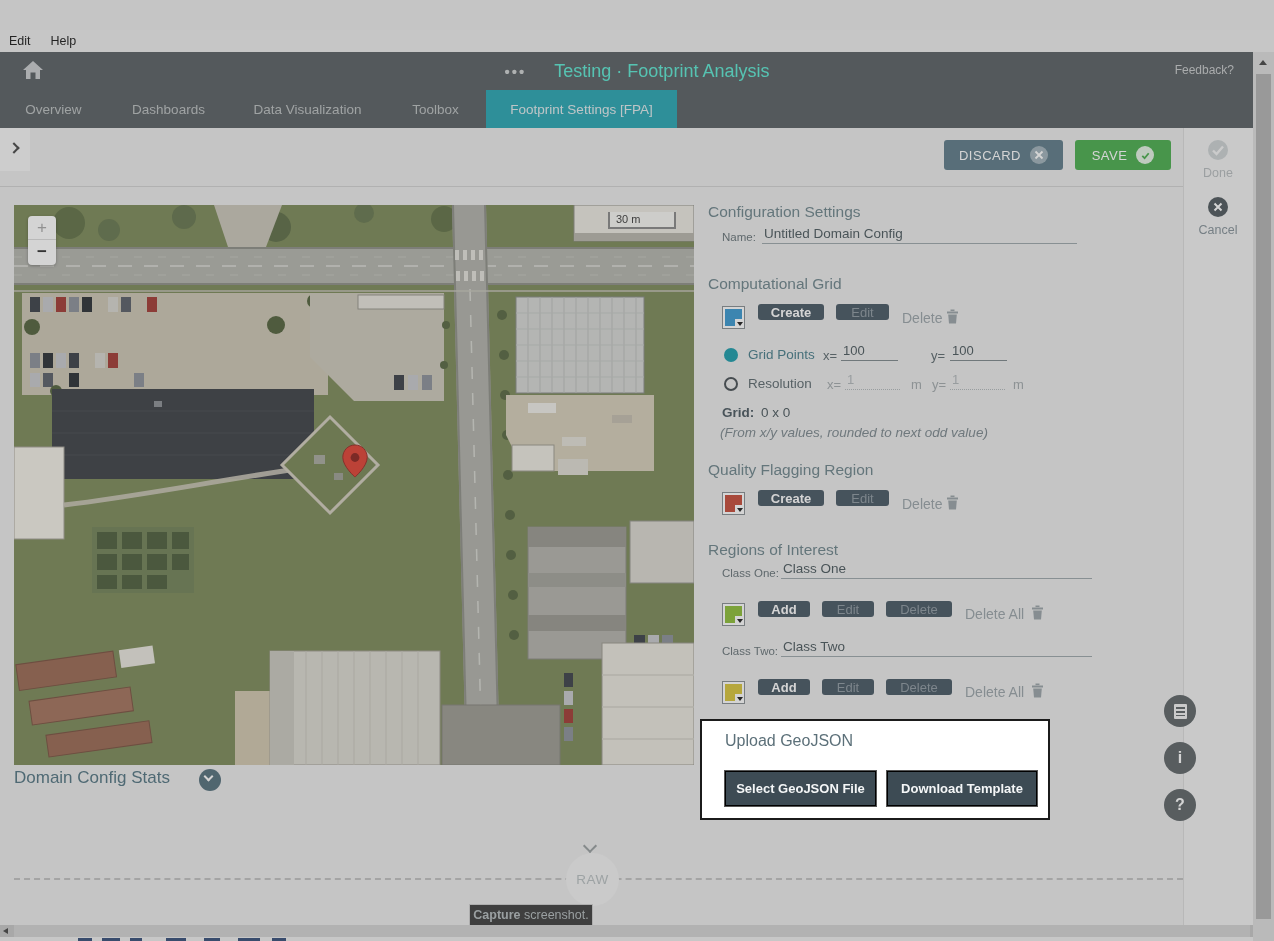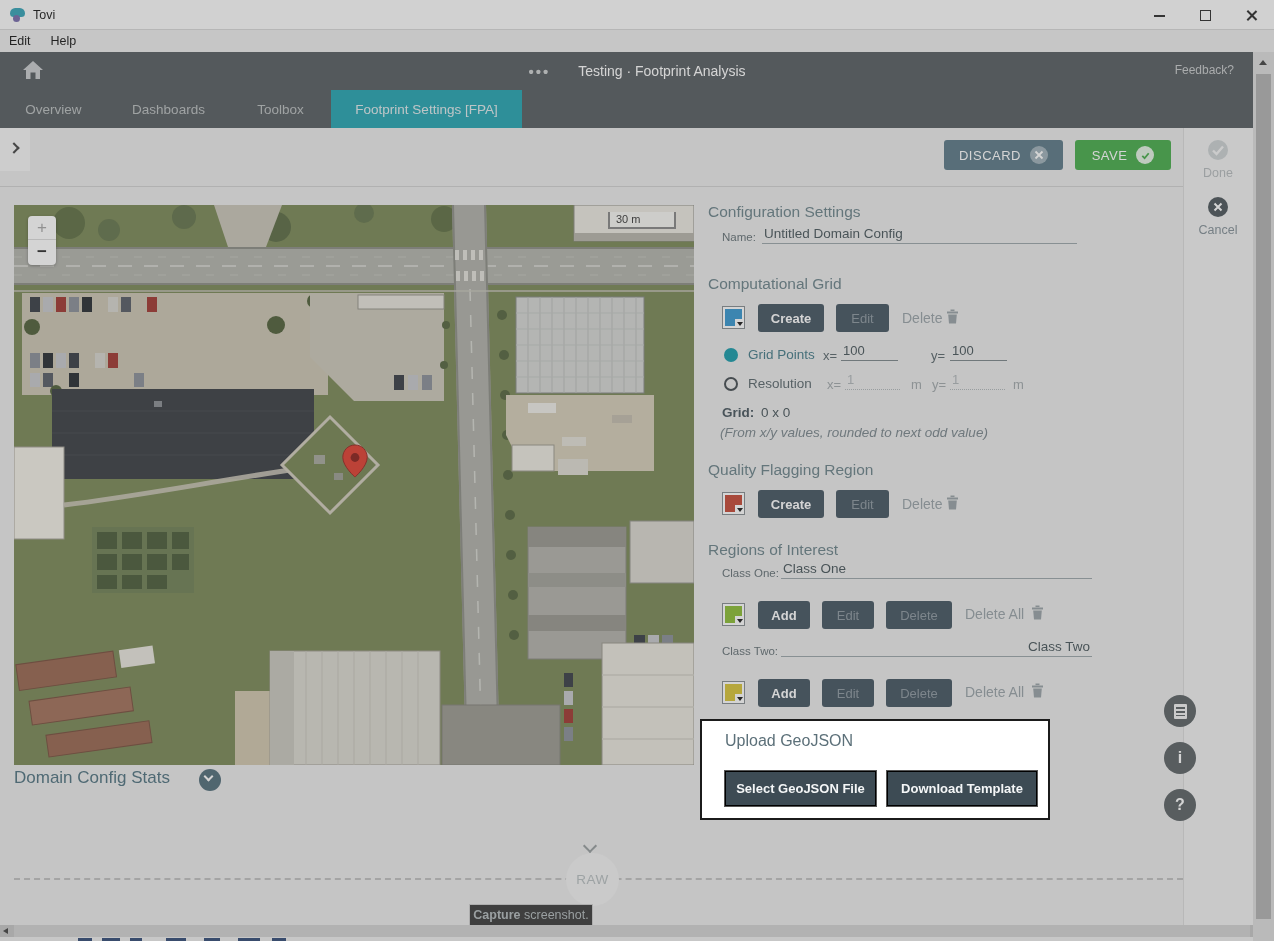--- a/index.html
+++ b/index.html
@@ -23,21 +23,21 @@
   
   .menubar { position:absolute; top:30px; left:0; width:1274px; height:22px; background:#eeeeee; display:flex; align-items:center; }
   .menu-item { font-size:12.5px; color:#1b1b1b; padding:0 10px; height:22px; line-height:22px; }
   .menu-item:first-child { padding-left:9px; }
 
   
   .appbar { position:absolute; top:52px; left:0; width:1274px; height:38px; background:#5c6266; }
   .home-btn { position:absolute; left:22px; top:8px; width:26px; height:22px; }
   .appbar-center { position:absolute; left:0; top:0; width:100%; height:38px; display:flex; align-items:center; justify-content:center; gap:28px; }
   .ellipsis { color:#cfd2d3; font-size:15px; letter-spacing:2px; font-weight:700; }
-  .app-title { color:#ffffff; font-size:14px; }
+  .app-title { color:#5eead4; font-size:18px; }
   .feedback { position:absolute; right:40px; top:11px; color:#c9cccd; font-size:12px; }
 
   
   .tabbar { position:absolute; top:90px; left:0; width:1274px; height:38px; background:#5c6266; display:flex; }
   .tab { height:38px; display:flex; align-items:center; justify-content:center; font-size:13.5px; color:#bcc0c1; }
   .tab.active { background:#2ba7b4; color:#e2ecee; }
 
   
   .content-bg { position:absolute; top:128px; left:0; width:1274px; height:797px; background:#ececec; }
   .rail { position:absolute; left:1183px; top:128px; width:70px; height:797px; background:#f1f1f1; border-left:1px solid #dcdcdc; }
@@ -63,21 +63,21 @@
   .zoomctl .zin { color:#aaa; border-bottom:1px solid #ddd; }
   .zoomctl .zout { color:#333; font-weight:700; }
   .scalebar { position:absolute; left:594px; top:7px; width:68px; height:17px; background:rgba(255,255,255,.55); border:2px solid #8b8b8b; border-top:none; font-size:11px; color:#3f3f3f; line-height:14px; padding-left:6px; }
 
   
   .h-section { position:absolute; font-size:15.5px; color:#70878e; }
   .sm-label { position:absolute; font-size:11.5px; color:#69757a; }
   .u-input { position:absolute; border:none; outline:none; background:transparent; border-bottom:1px solid #9ea8ac; color:#4e5b60; font-family:inherit; font-size:13.5px; padding:0 2px 2px; }
   .num-input { border-bottom:1px solid #7f8a8e; font-size:13px; }
   .dotted { border-bottom:1px dotted #b2b9bc; color:#b2b9bc; }
-  .btn-dark { position:absolute; height:28px; background:#4a5a66; border:none; border-radius:3px; color:#fff; font-family:inherit; font-size:13px; font-weight:600; }
+  .btn-dark { position:absolute; height:16px; background:#4a5a66; border:none; border-radius:3px; color:#fff; font-family:inherit; font-size:13px; font-weight:600; }
   .btn-dark.disabled { color:#909ba3; font-weight:400; }
   .txt-muted { position:absolute; font-size:14px; color:#9ba5aa; }
   .trash { position:absolute; color:#9ba5aa; }
   .swatch { position:absolute; width:23px; height:23px; background:#fff; border:1px solid #8a9094; }
   .swatch .fill { position:absolute; inset:2px; }
   .swatch .corner { position:absolute; right:0; bottom:0; width:9px; height:9px; background:#fff; }
   .swatch .corner:after { content:""; position:absolute; left:2px; top:3px; border-left:3px solid transparent; border-right:3px solid transparent; border-top:4px solid #222; }
   .radio { position:absolute; width:14px; height:14px; border-radius:50%; }
   .radio.sel { background:#1e9eac; }
   .radio.unsel { border:2px solid #4a5156; background:transparent; }
@@ -113,36 +113,20 @@
   .vthumb { position:absolute; left:3px; top:22px; width:15px; height:845px; background:#b4b4b4; }
   .varrow { position:absolute; left:6px; top:8px; border-left:4px solid transparent; border-right:4px solid transparent; border-bottom:5px solid #4a4a4a; }
   .sliver { position:absolute; left:0; top:937px; width:1274px; height:4px; background:#efefef; overflow:hidden; }
   .sliver i { position:absolute; top:1px; height:3px; background:#39517c; }
 </style>
 </head>
 <body>
 
 <div class="app">
 
-  <div class="titlebar">
-    <div class="logo">
-        <div class="cap"></div>
-        <div class="dot"></div>
-      </div>
-    <div class="win-title">Tovi</div>
-    <div class="win-btn" style="right:92px;">
-        <div class="ic-min"></div>
-      </div>
-    <div class="win-btn" style="right:46px;">
-        <div class="ic-max"></div>
-      </div>
-    <div class="win-btn" style="right:0;">
-        <div class="ic-close"></div>
-      </div>
-  </div>
 
   <div class="menubar">
     <div class="menu-item">Edit</div>
     <div class="menu-item">Help</div>
   </div>
 
   <div class="appbar">
     <div class="home-btn">
       <svg width="22" height="20" viewBox="0 0 22 20">
         <path d="M11 1 L21 10 L18 10 L18 19 L13.5 19 L13.5 12.5 L8.5 12.5 L8.5 19 L4 19 L4 10 L1 10 Z" fill="#cbced0"></path>
@@ -151,20 +135,21 @@
     <div class="appbar-center">
       <span class="ellipsis">•••</span>
       <span class="app-title">Testing · Footprint Analysis</span>
     </div>
     <div class="feedback">Feedback?</div>
   </div>
 
   <div class="tabbar">
     <div class="tab" style="width:107px;">Overview</div>
     <div class="tab" style="width:123px;">Dashboards</div>
+    <div class="tab" style="width:155px;">Data Visualization</div>
     <div class="tab" style="width:101px;">Toolbox</div>
     <div class="tab active" style="width:191px;">Footprint Settings [FPA]</div>
   </div>
 
   <div class="content-bg"></div>
   <div class="rail"></div>
   <div class="expander">
       <div class="chev-right"></div>
     </div>
   <div class="hdivider"></div>
@@ -418,21 +403,21 @@
     <button class="btn-dark disabled" style="left:822px; top:601px; width:52px;">Edit</button>
     <button class="btn-dark disabled" style="left:886px; top:601px; width:66px;">Delete</button>
     <div class="txt-muted" style="left:965px; top:606px;">Delete All</div>
     <svg class="trash" style="left:1031px; top:605px;" width="13" height="15" viewBox="0 0 13 15">
       <rect x="1" y="2.5" width="11" height="2" fill="#9ba5aa"></rect>
         <rect x="4.5" y="0.5" width="4" height="1.6" fill="#9ba5aa"></rect>
       <path d="M2.2 5.5h8.6l-.8 9H3z" fill="#9ba5aa"></path>
     </svg>
 
     <div class="sm-label" style="left:722px; top:645px;">Class Two:</div>
-    <input class="u-input" style="left: 781px; top: 639px; width: 311px; text-align: right;" readonly="" value="Class Two">
+    <input class="u-input" style="left: 781px; top: 639px; width: 311px;" readonly="" value="Class Two">
 
     <div class="swatch" style="left:722px; top:681px;">
       <div class="fill" style="background:#d9c63e;"></div>
       <div class="corner"></div>
     </div>
     <button class="btn-dark" style="left:758px; top:679px; width:52px;">Add</button>
     <button class="btn-dark disabled" style="left:822px; top:679px; width:52px;">Edit</button>
     <button class="btn-dark disabled" style="left:886px; top:679px; width:66px;">Delete</button>
     <div class="txt-muted" style="left:965px; top:684px;">Delete All</div>
     <svg class="trash" style="left:1031px; top:683px;" width="13" height="15" viewBox="0 0 13 15">

